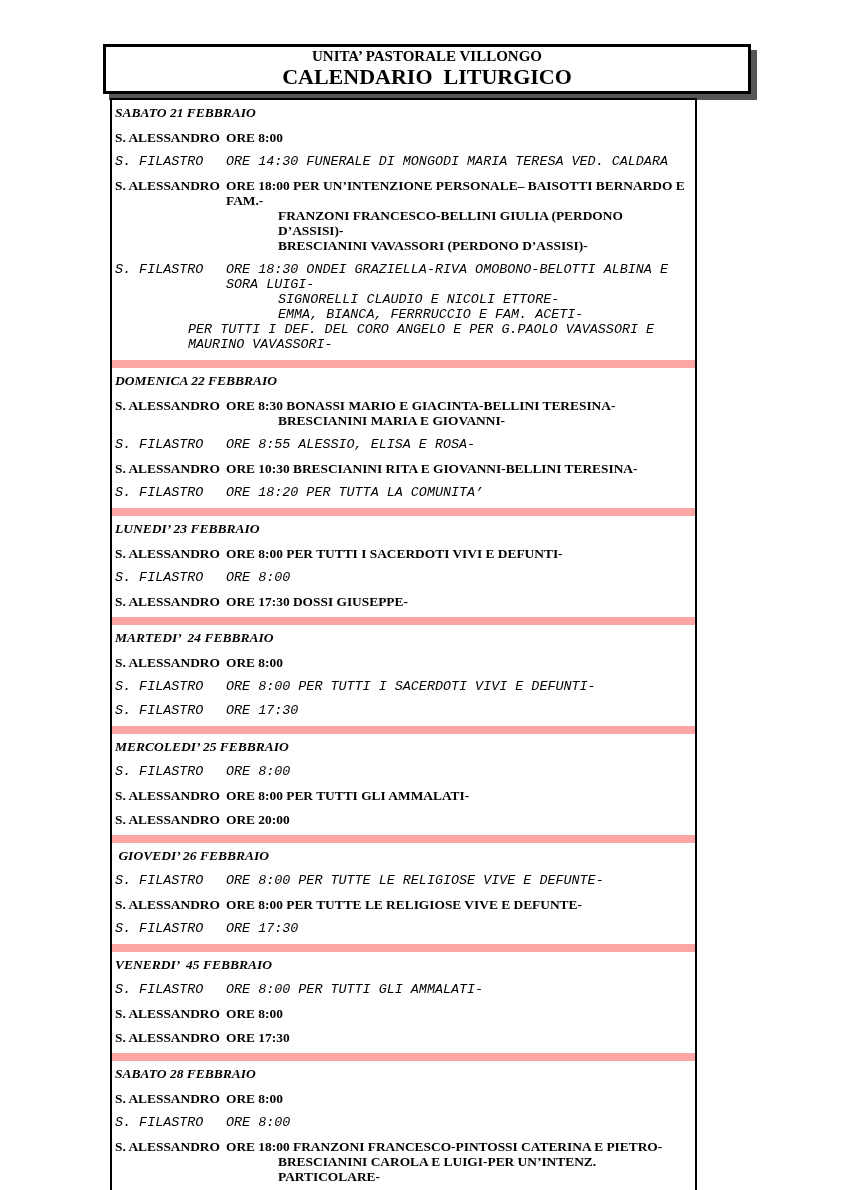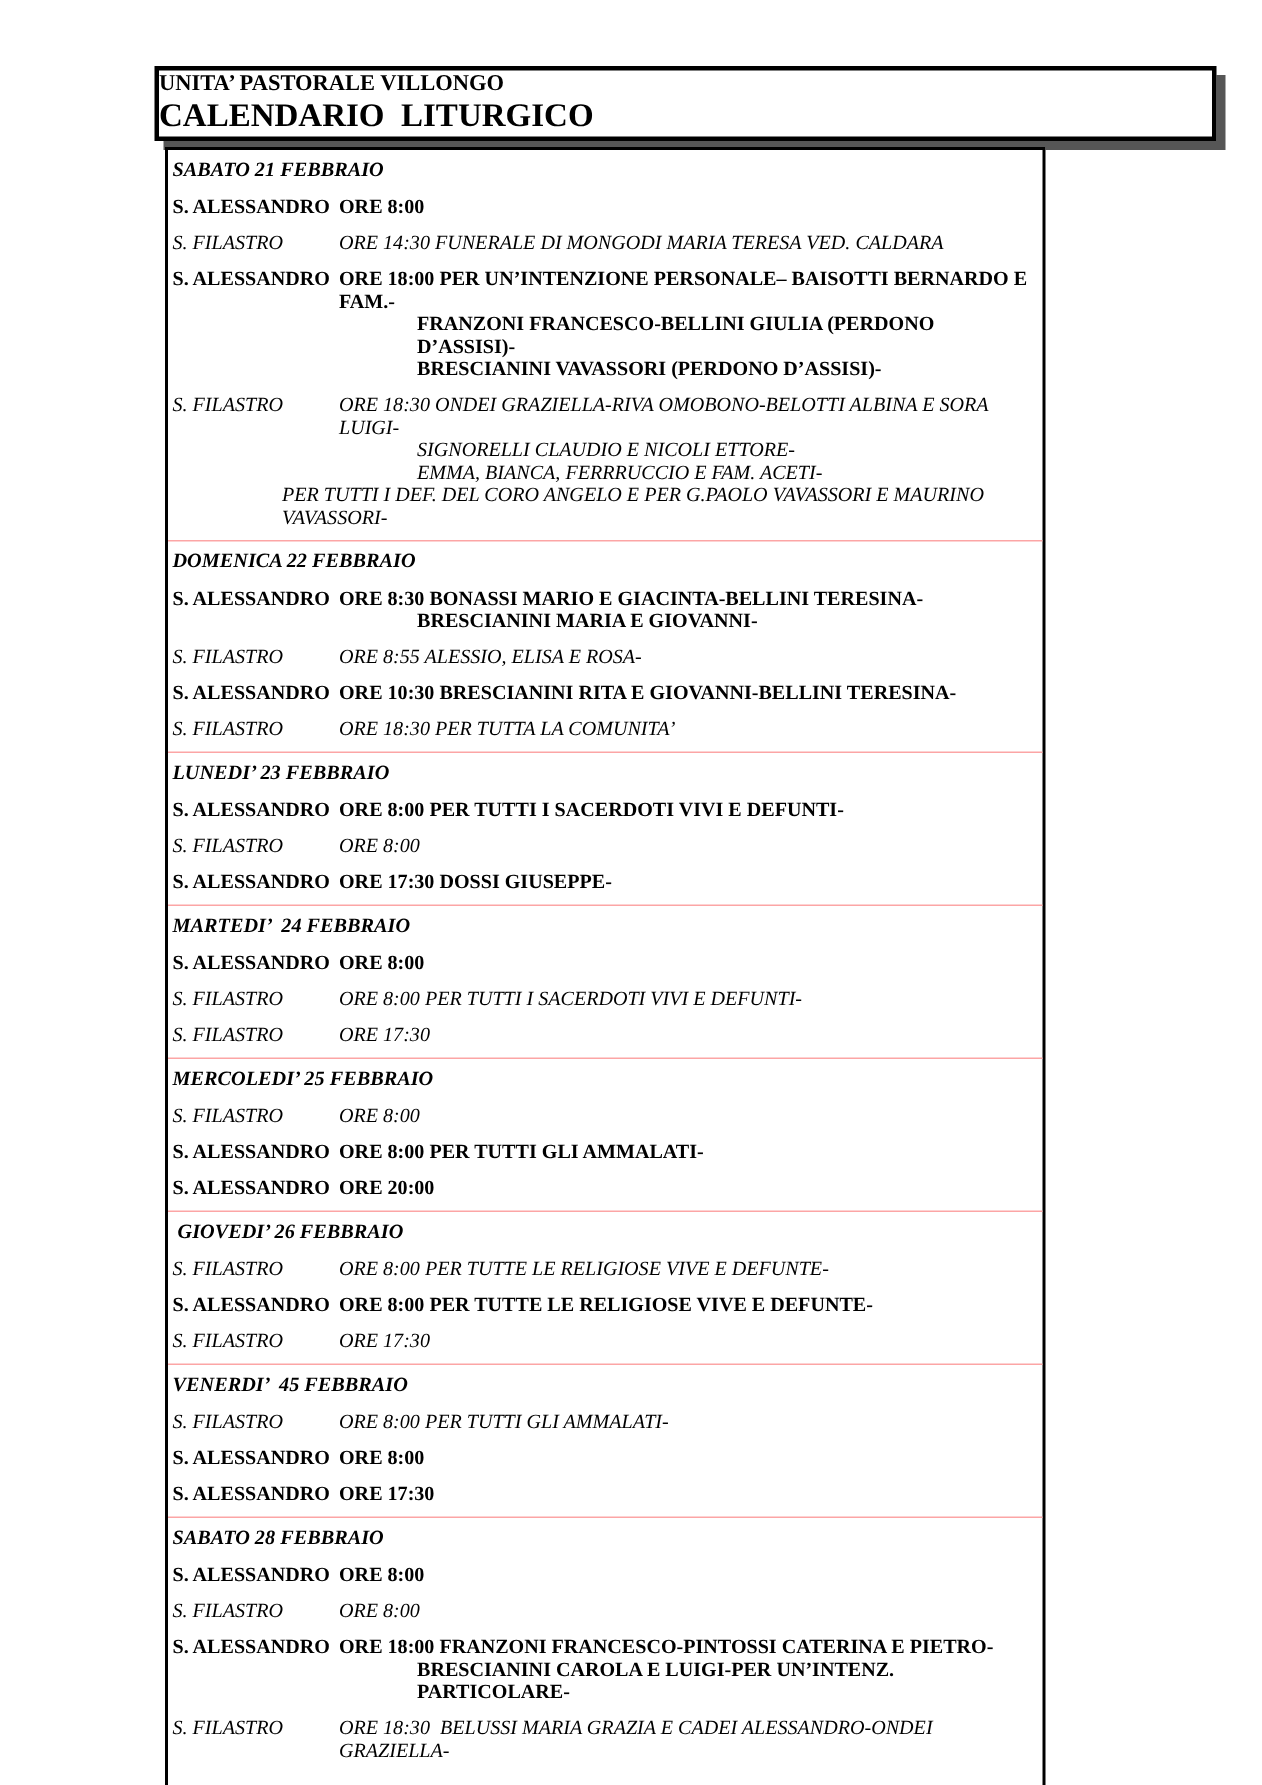--- a/index.html
+++ b/index.html
@@ -14,25 +14,26 @@
     background: #ffffff;
     color: #000000;
     font-family: "Liberation Serif", serif;
     overflow: hidden;
   }
   
   .title-box {
     position: absolute;
     left: 103px;
     top: 44px;
-    width: 708px;
+    width: 648px;
     box-sizing: border-box;
     border: 3px solid #000;
     background: #fff;
     box-shadow: 6px 6px 0 0 #565656;
+    text-align: center;
     padding: 1px 0 2px 0;
   }
   .org-line {
     font-weight: bold;
     font-size: 15px;
     line-height: 17px;
     white-space: pre;
   }
   .main-title {
     font-weight: bold;
@@ -44,21 +45,21 @@
   .calendar {
     position: absolute;
     left: 110px;
     top: 98px;
     width: 587px;
     box-sizing: border-box;
     border: 2px solid #000;
     background: #fff;
   }
   .section {
-    border-bottom: 1px solid #fca5a5;
+    border-bottom: 8px solid #fca5a5;
     padding: 3px 4px 8px 3px;
   }
   .section:last-child {
     border-bottom: none;
     padding-bottom: 28px;
   }
   .day-header {
     font-weight: bold;
     font-style: italic;
     font-size: 13.5px;
@@ -66,21 +67,21 @@
     padding-top: 2px;
     white-space: pre;
   }
   .entry {
     display: flex;
     margin-top: 9px;
     font-size: 13.4px;
     line-height: 15px;
   }
   .entry.bold { font-weight: bold; justify-content: space-between; }
-  .entry.italic { font-style: italic; }
+  .entry.italic { font-style: italic; font-family: Liberation Mono, monospace; }
   .church {
     flex: none;
     width: 111px;
   }
   .content {
     flex: 1;
     min-width: 0;
   }
   .line { white-space: pre-wrap; }
   .line.cont { padding-left: 52px; }
@@ -144,21 +145,21 @@
         </div>
         <div class="entry bold">
           <div class="church">S. ALESSANDRO</div>
           <div class="content">
             <div class="line first">ORE 10:30 BRESCIANINI RITA E GIOVANNI-BELLINI TERESINA-</div>
           </div>
         </div>
         <div class="entry italic">
           <div class="church">S. FILASTRO</div>
           <div class="content">
-            <div class="line first">ORE 18:30 PER TUTTA LA COMUNITA’</div>
+            <div class="line first">ORE 18:20 PER TUTTA LA COMUNITA’</div>
           </div>
         </div>
       </div>
       <div class="section">
         <div class="day-header">LUNEDI’ 23 FEBBRAIO</div>
         <div class="entry bold">
           <div class="church">S. ALESSANDRO</div>
           <div class="content">
             <div class="line first">ORE 8:00 PER TUTTI I SACERDOTI VIVI E DEFUNTI-</div>
           </div>

